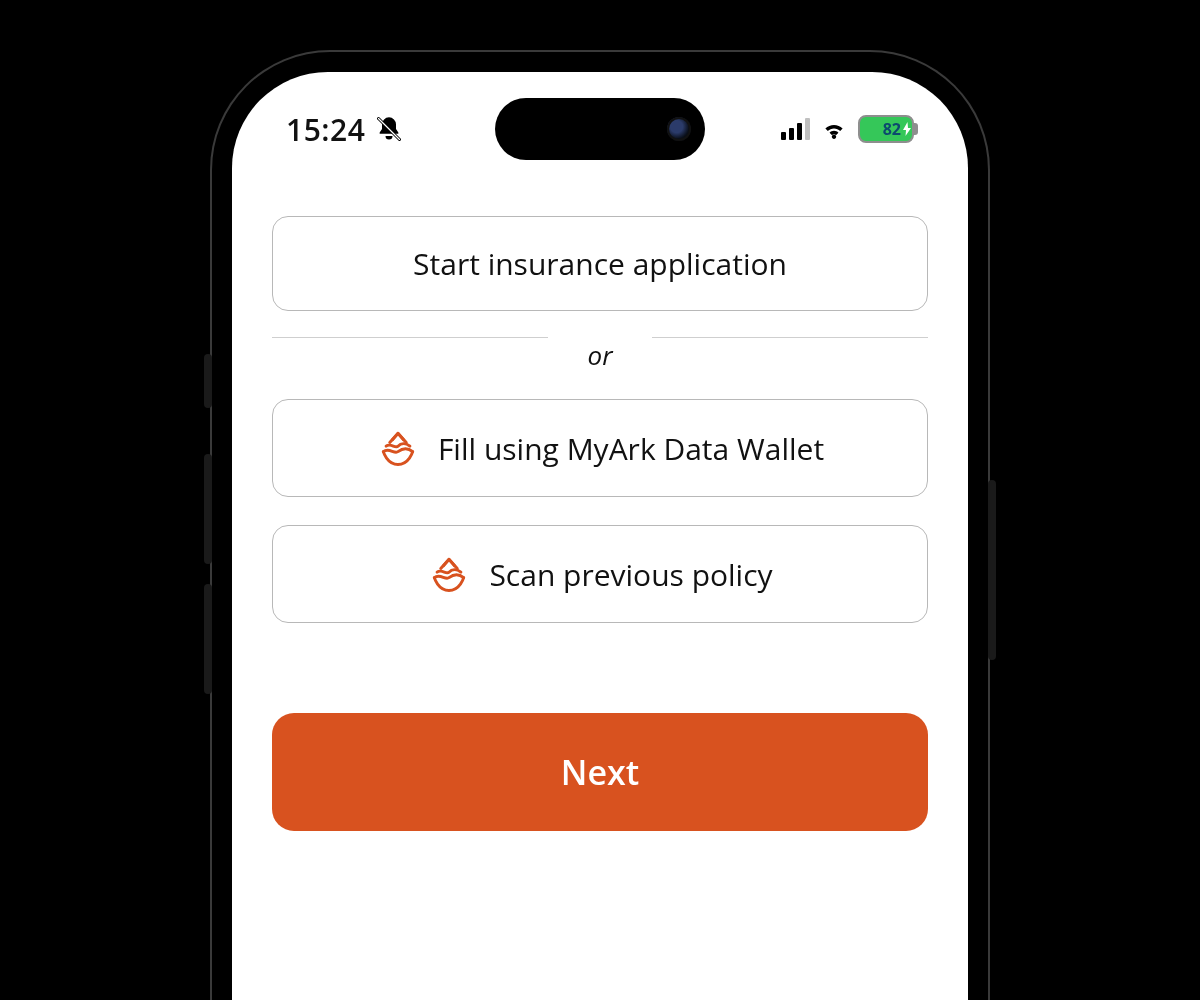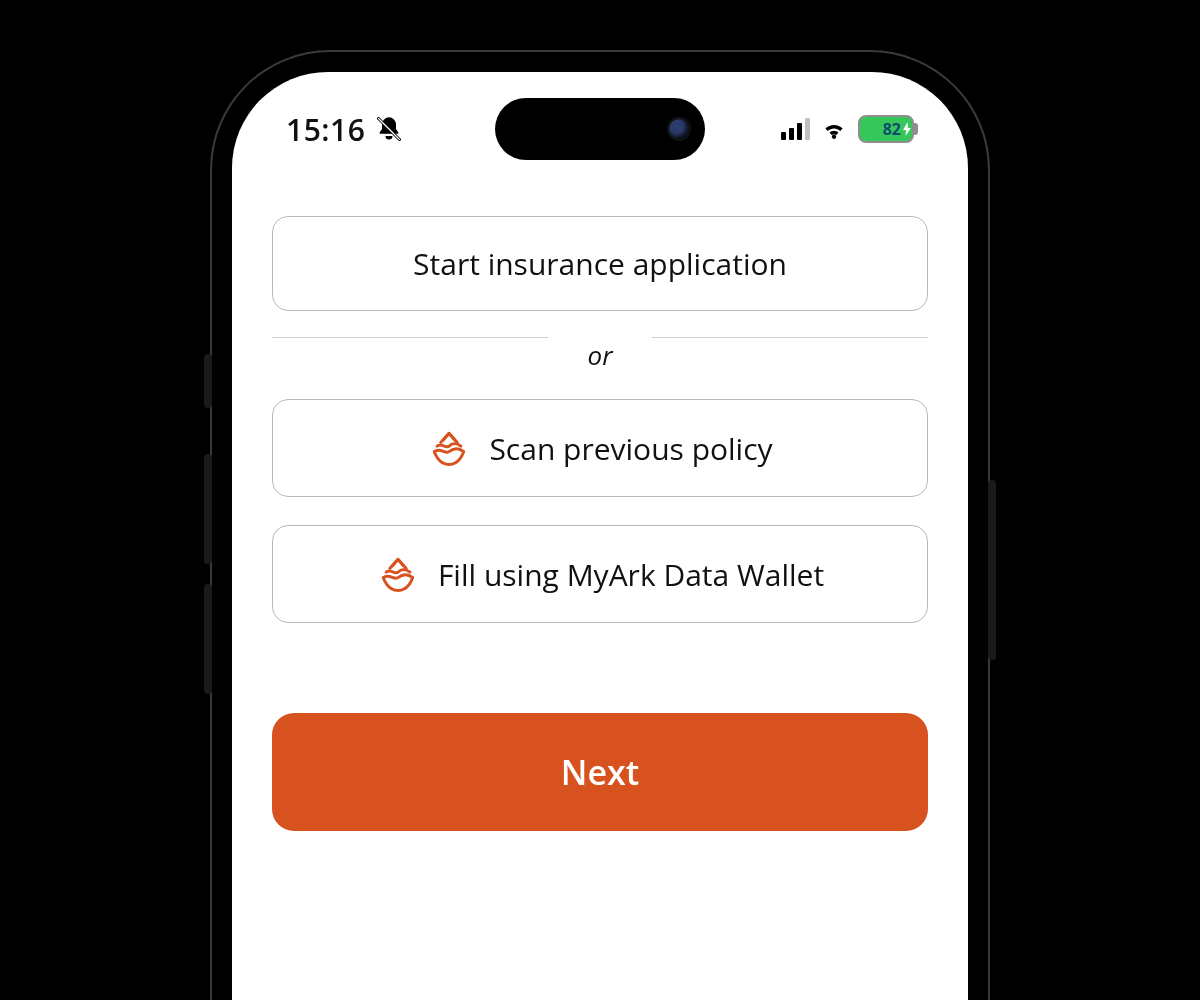--- a/index.html
+++ b/index.html
@@ -110,21 +110,21 @@
 
   <div class="phone-inner">
     <div class="screen">
 
       <div class="island">
         <span class="cam"></span>
       </div>
 
       <div class="status">
         <div class="status-left">
-          <span>15:16</span>
+          <span>15:24</span>
           <svg class="bell-off" viewBox="0 0 24 24">
             <path fill="#000" d="M12 2a6 6 0 0 0-6 6v4l-2 3v1h16v-1l-2-3V8a6 6 0 0 0-6-6z"></path>
             <path fill="#000" d="M9 18a3 3 0 0 0 6 0H9z"></path>
             <line x1="3" y1="3" x2="21" y2="21" stroke="#000" stroke-width="2.6" stroke-linecap="round"></line>
             <line x1="3" y1="3" x2="21" y2="21" stroke="#fff" stroke-width="1" stroke-linecap="round"></line>
           </svg>
         </div>
         <div class="status-right">
           <span class="signal">
             <i></i>
@@ -161,34 +161,34 @@
         <button class="card-btn">
           <svg class="ark" viewBox="0 0 48 48">
             <g fill="none" stroke="#d8521f" stroke-width="3.2" stroke-linecap="round" stroke-linejoin="round">
               <path d="M8 28c0 0 4 14 16 14s16-14 16-14"></path>
               <path d="M8 28c6-5 12 3 16 0s10-5 16 0"></path>
               <path d="M11 22c5-4 10 3 13 0s8-4 13 0"></path>
               <path d="M18 15l6-7 6 7"></path>
               <path d="M15 18l9-10 9 10"></path>
             </g>
           </svg>
-          <span>Scan previous policy</span>
+          <span>Fill using MyArk Data Wallet</span>
         </button>
 
         <button class="card-btn">
           <svg class="ark" viewBox="0 0 48 48">
             <g fill="none" stroke="#d8521f" stroke-width="3.2" stroke-linecap="round" stroke-linejoin="round">
               <path d="M8 28c0 0 4 14 16 14s16-14 16-14"></path>
               <path d="M8 28c6-5 12 3 16 0s10-5 16 0"></path>
               <path d="M11 22c5-4 10 3 13 0s8-4 13 0"></path>
               <path d="M18 15l6-7 6 7"></path>
               <path d="M15 18l9-10 9 10"></path>
             </g>
           </svg>
-          <span>Fill using MyArk Data Wallet</span>
+          <span>Scan previous policy</span>
         </button>
 
         <button class="next">
           <span>Next</span>
         </button>
 
       </div>
 
     </div>
   </div>

